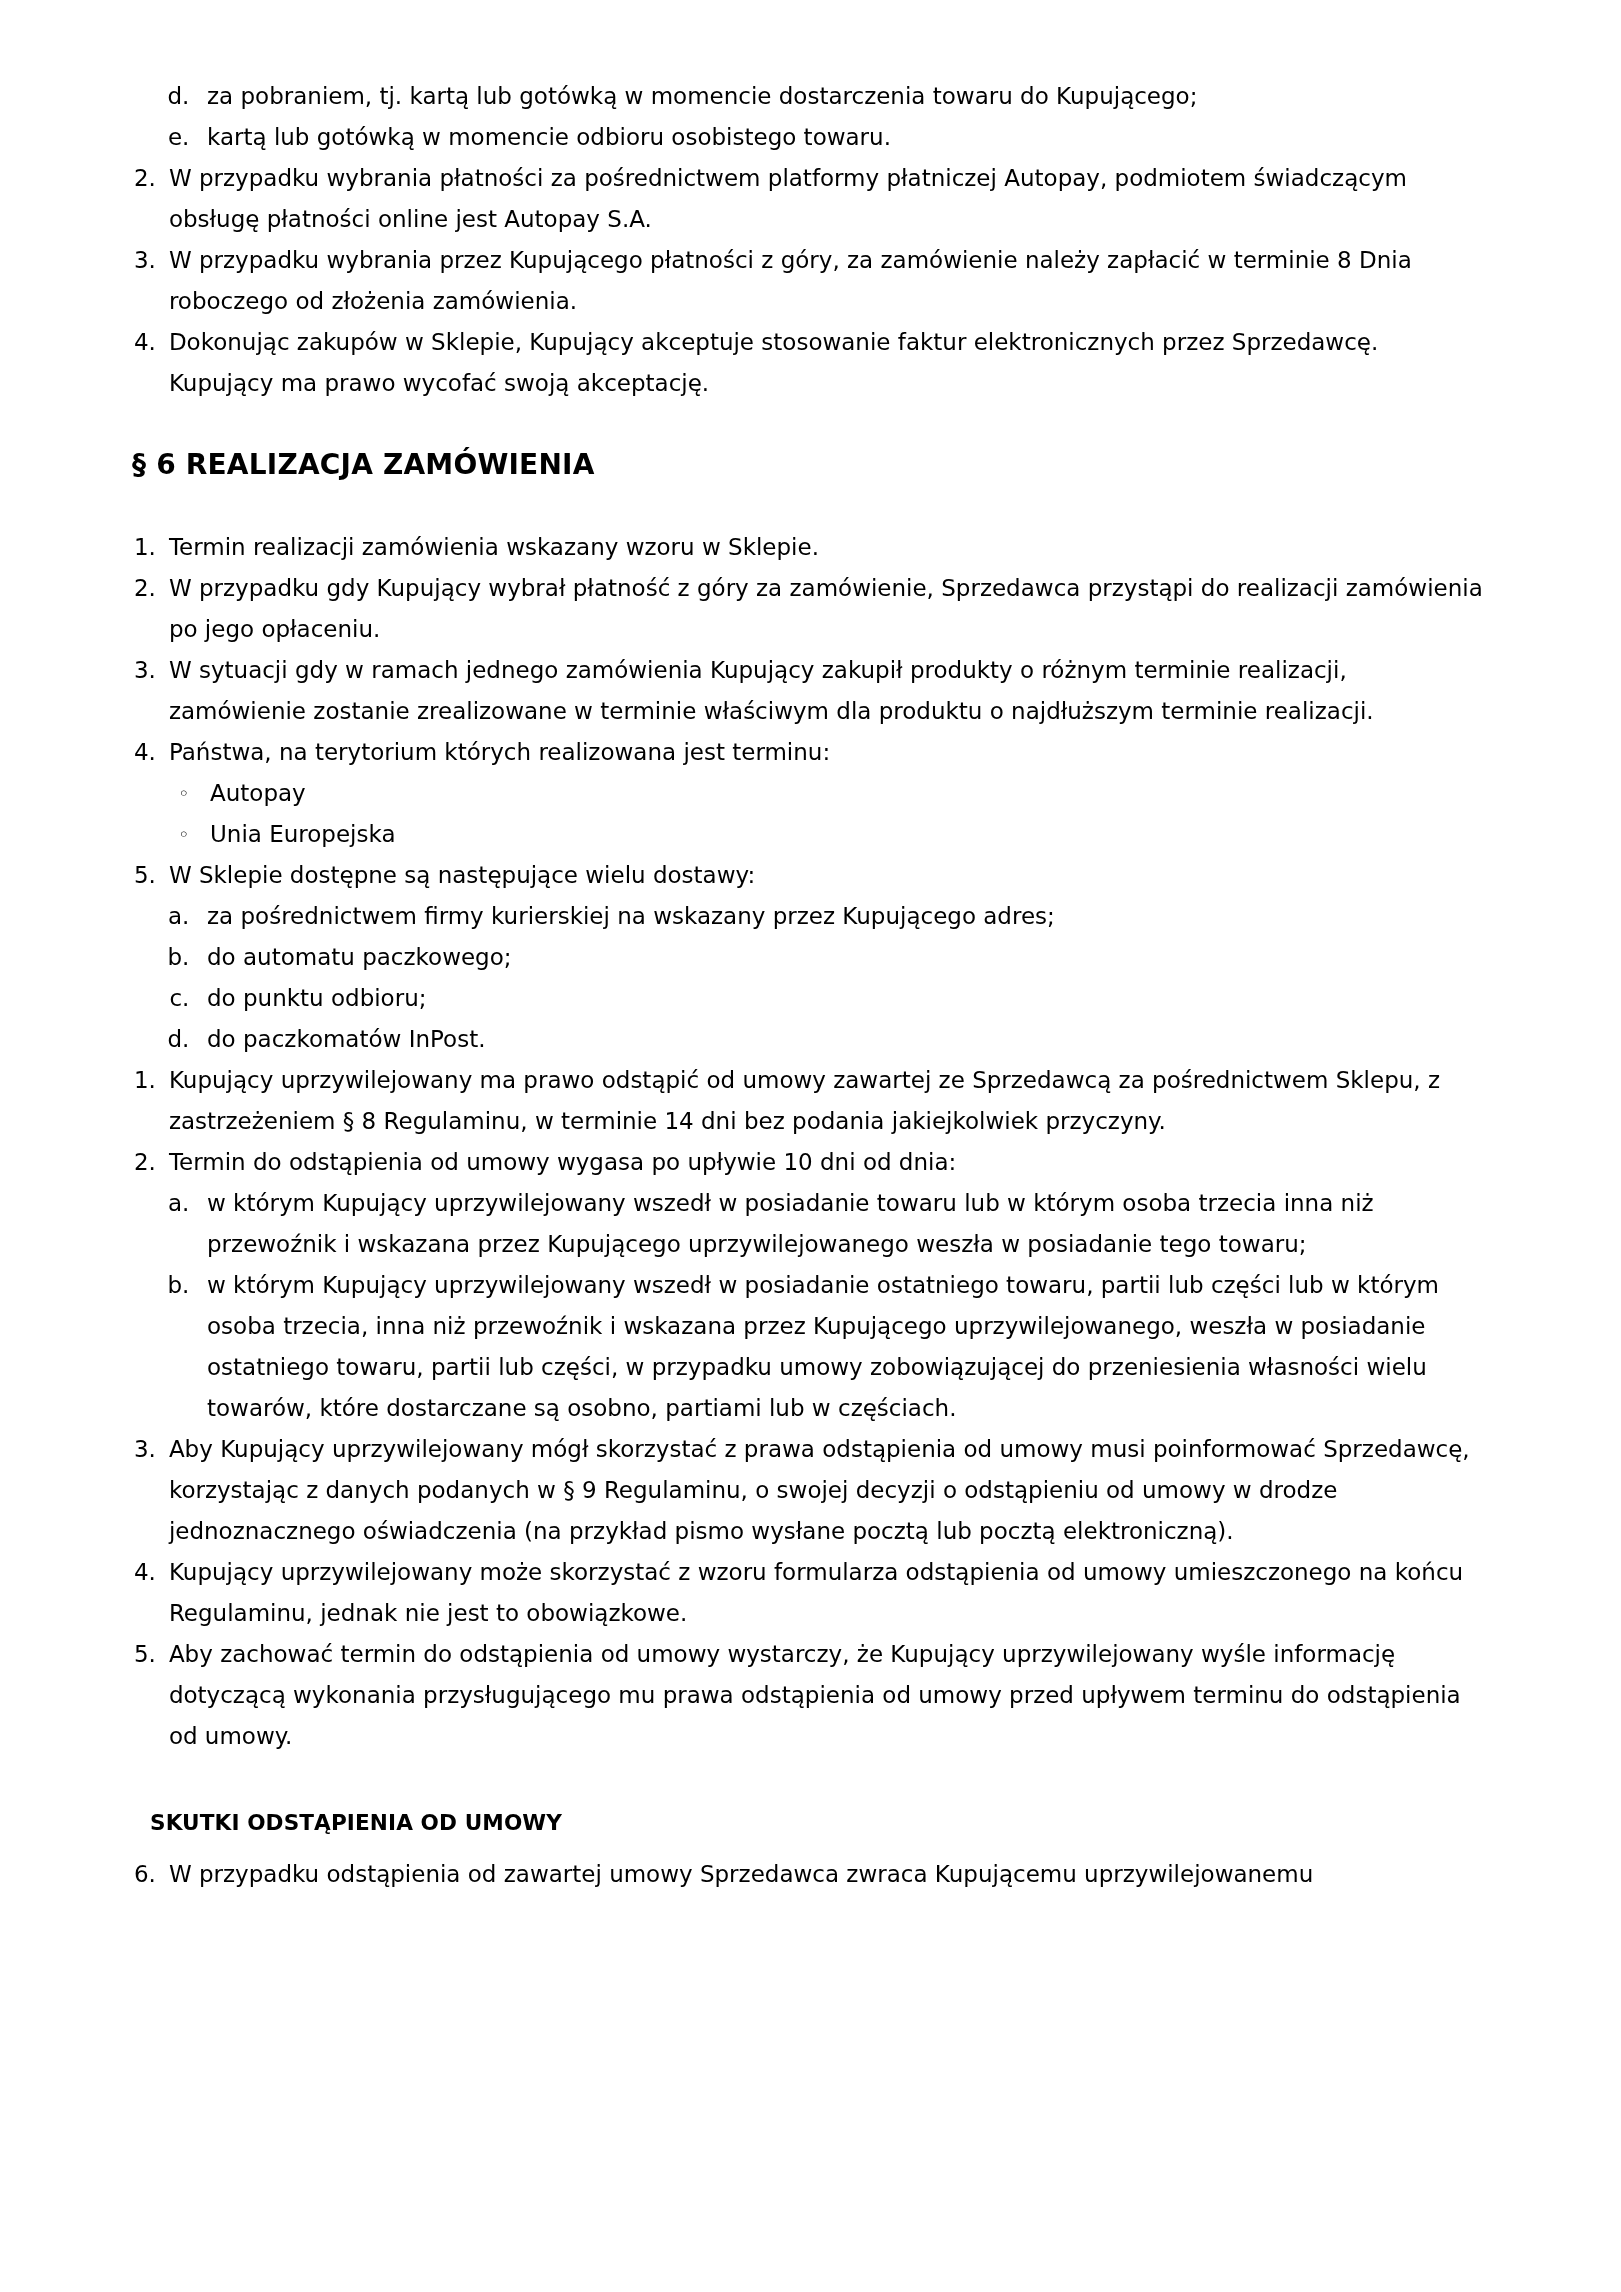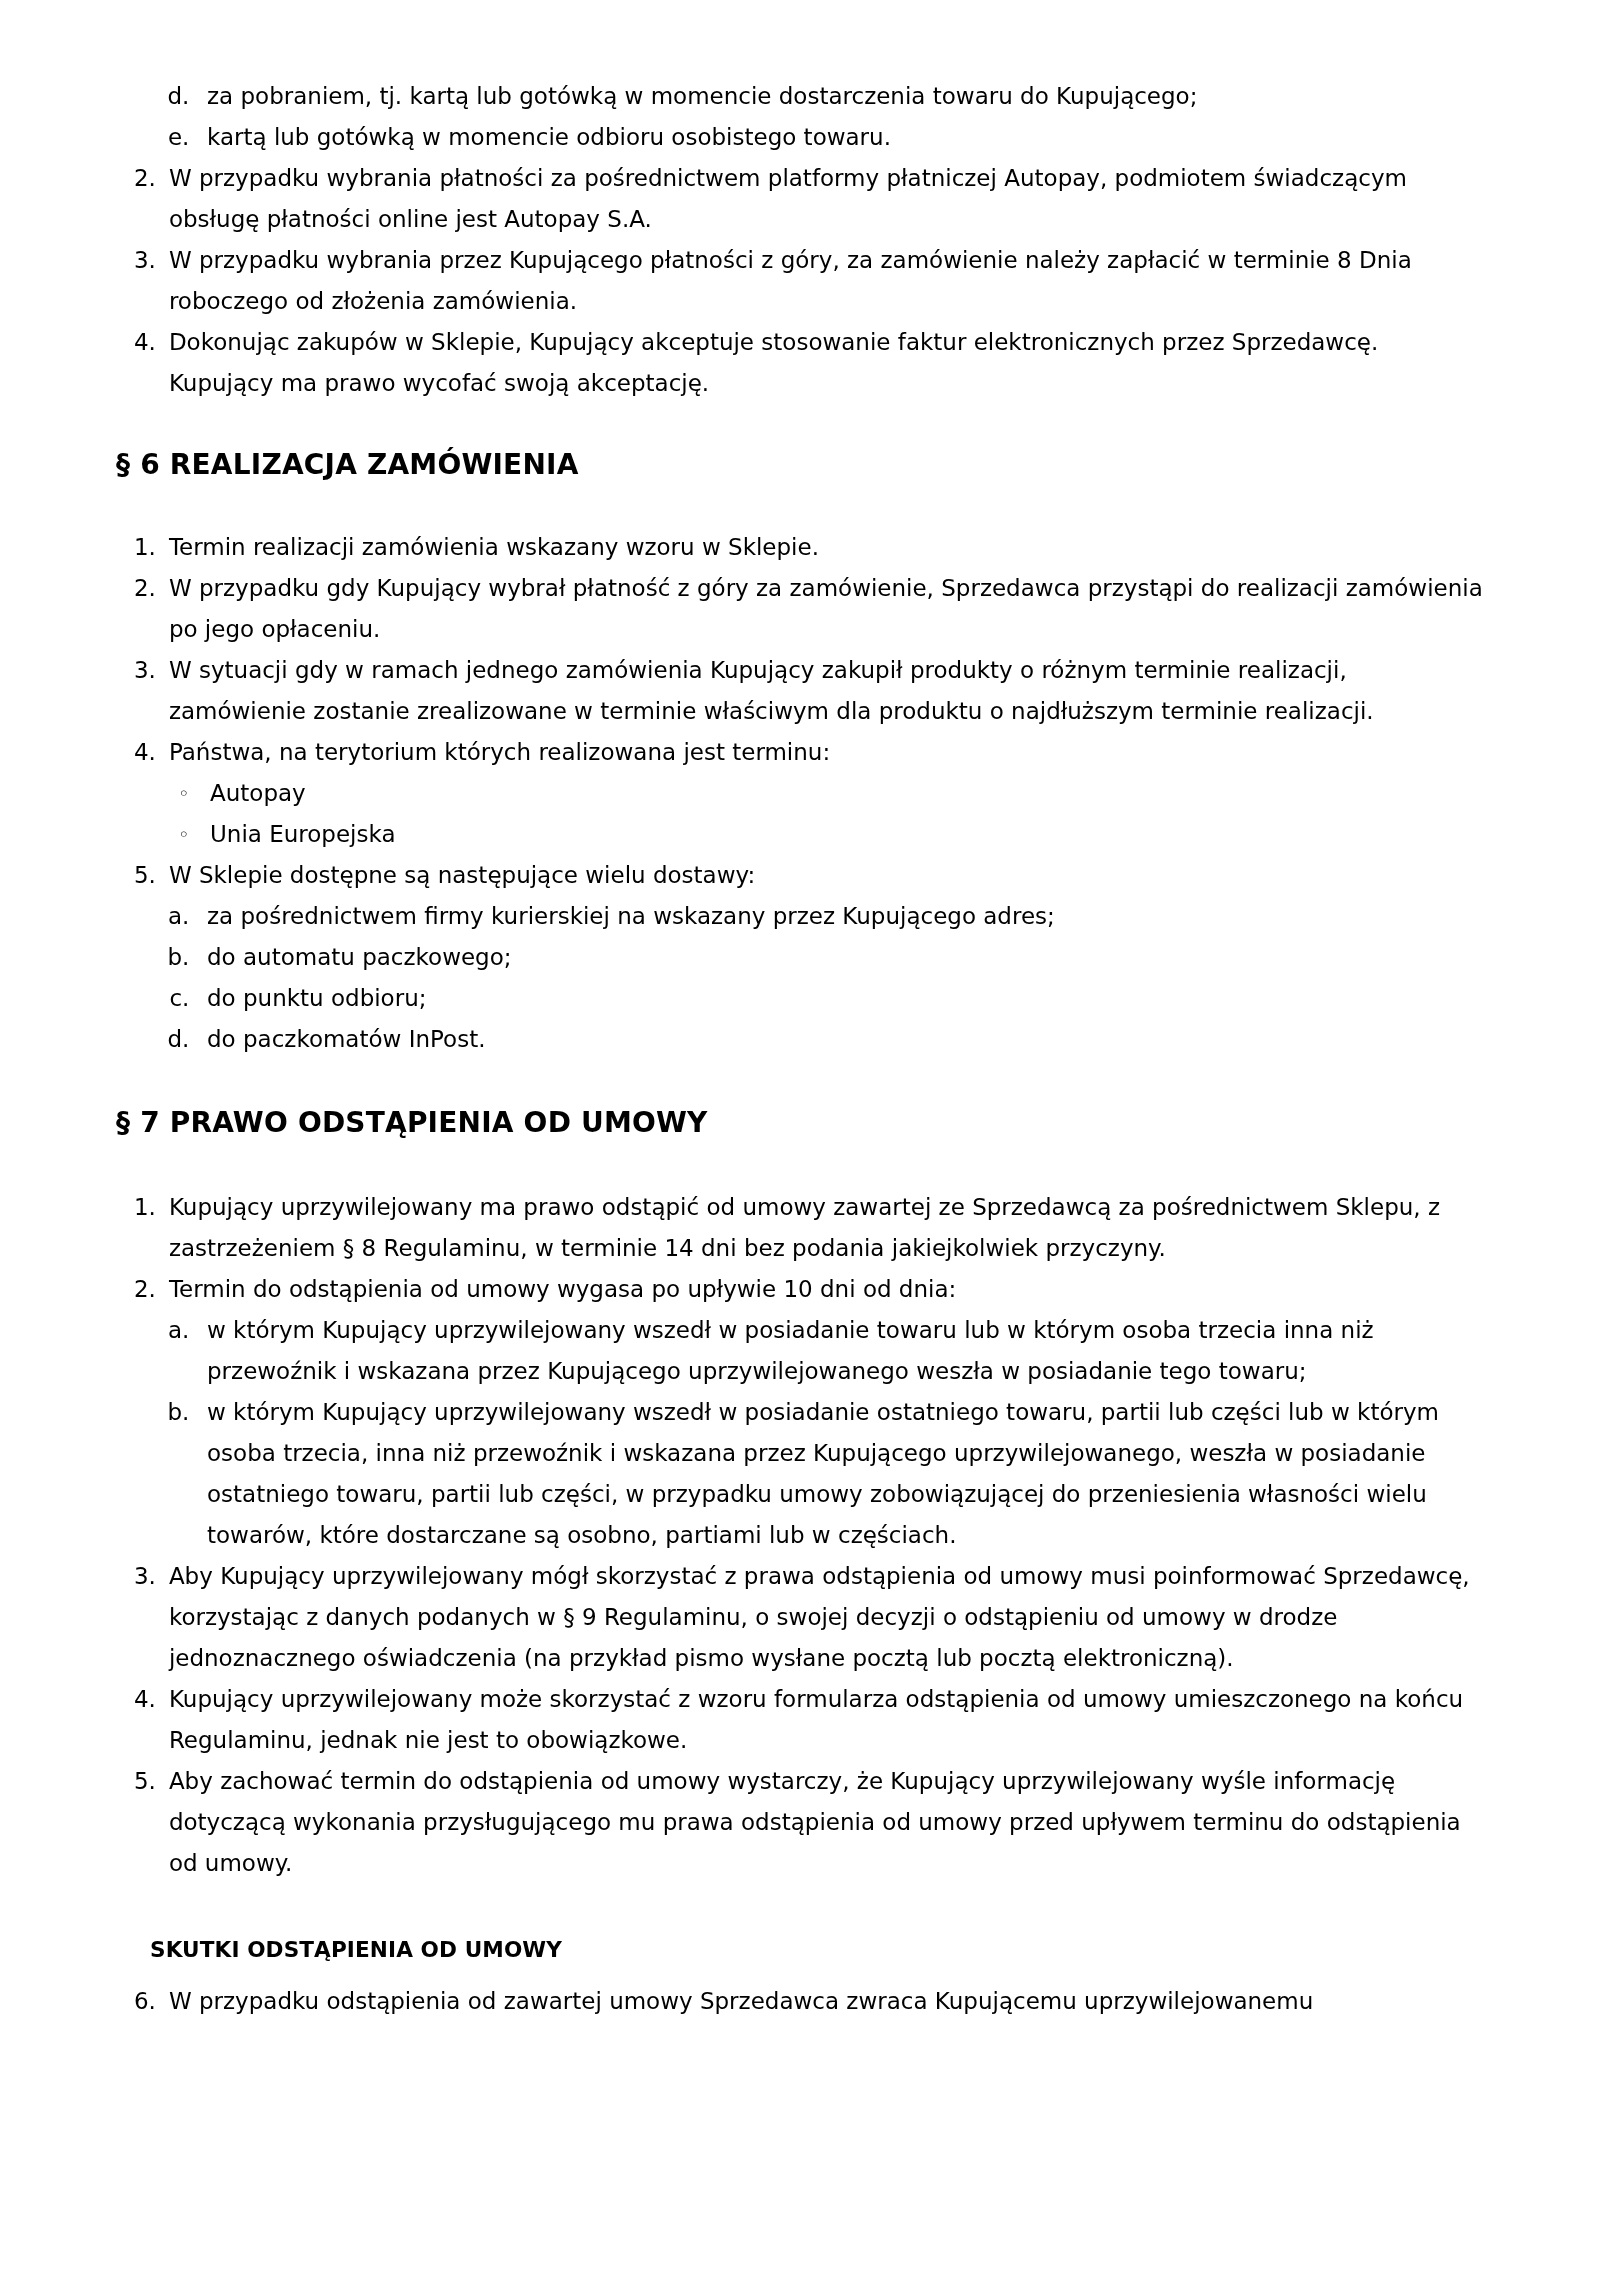--- a/index.html
+++ b/index.html
@@ -29,21 +29,21 @@
     width: 1372px;
     font-size: 23px;
     line-height: 41px;
   }
 
   
   h2.section-heading {
     font-size: 28px;
     font-weight: bold;
     letter-spacing: 0.2px;
-    margin: 0;
+    margin: 16px;
     padding: 0;
     line-height: 39px;
   }
   .heading-block-6 { margin-top: 41px; margin-bottom: 43px; }
   .heading-block-7 { margin-top: 43px; margin-bottom: 45px; }
 
   h3.sub-heading {
     font-size: 21.6px;
     font-weight: bold;
     letter-spacing: 0.1px;
@@ -208,23 +208,20 @@
       <li>
         <span class="marker">c.</span>
         <span class="para">do punktu odbioru;</span>
       </li>
       <li>
         <span class="marker">d.</span>
         <span class="para">do paczkomatów InPost.</span>
       </li>
     </ol>
 
-    <div class="heading-block-7">
-      <h2 class="section-heading">§ 7 PRAWO ODSTĄPIENIA OD UMOWY</h2>
-    </div>
 
     <ol class="lvl1">
       <li>
         <span class="marker">1.</span>
         <span class="para">Kupujący uprzywilejowany ma prawo odstąpić od umowy zawartej ze Sprzedawcą za pośrednictwem Sklepu, z zastrzeżeniem § 8 Regulaminu, w terminie 14 dni bez podania jakiejkolwiek przyczyny.</span>
       </li>
       <li>
         <span class="marker">2.</span>
         <span class="para">Termin do odstąpienia od umowy wygasa po upływie 10 dni od dnia:</span>
       </li>

